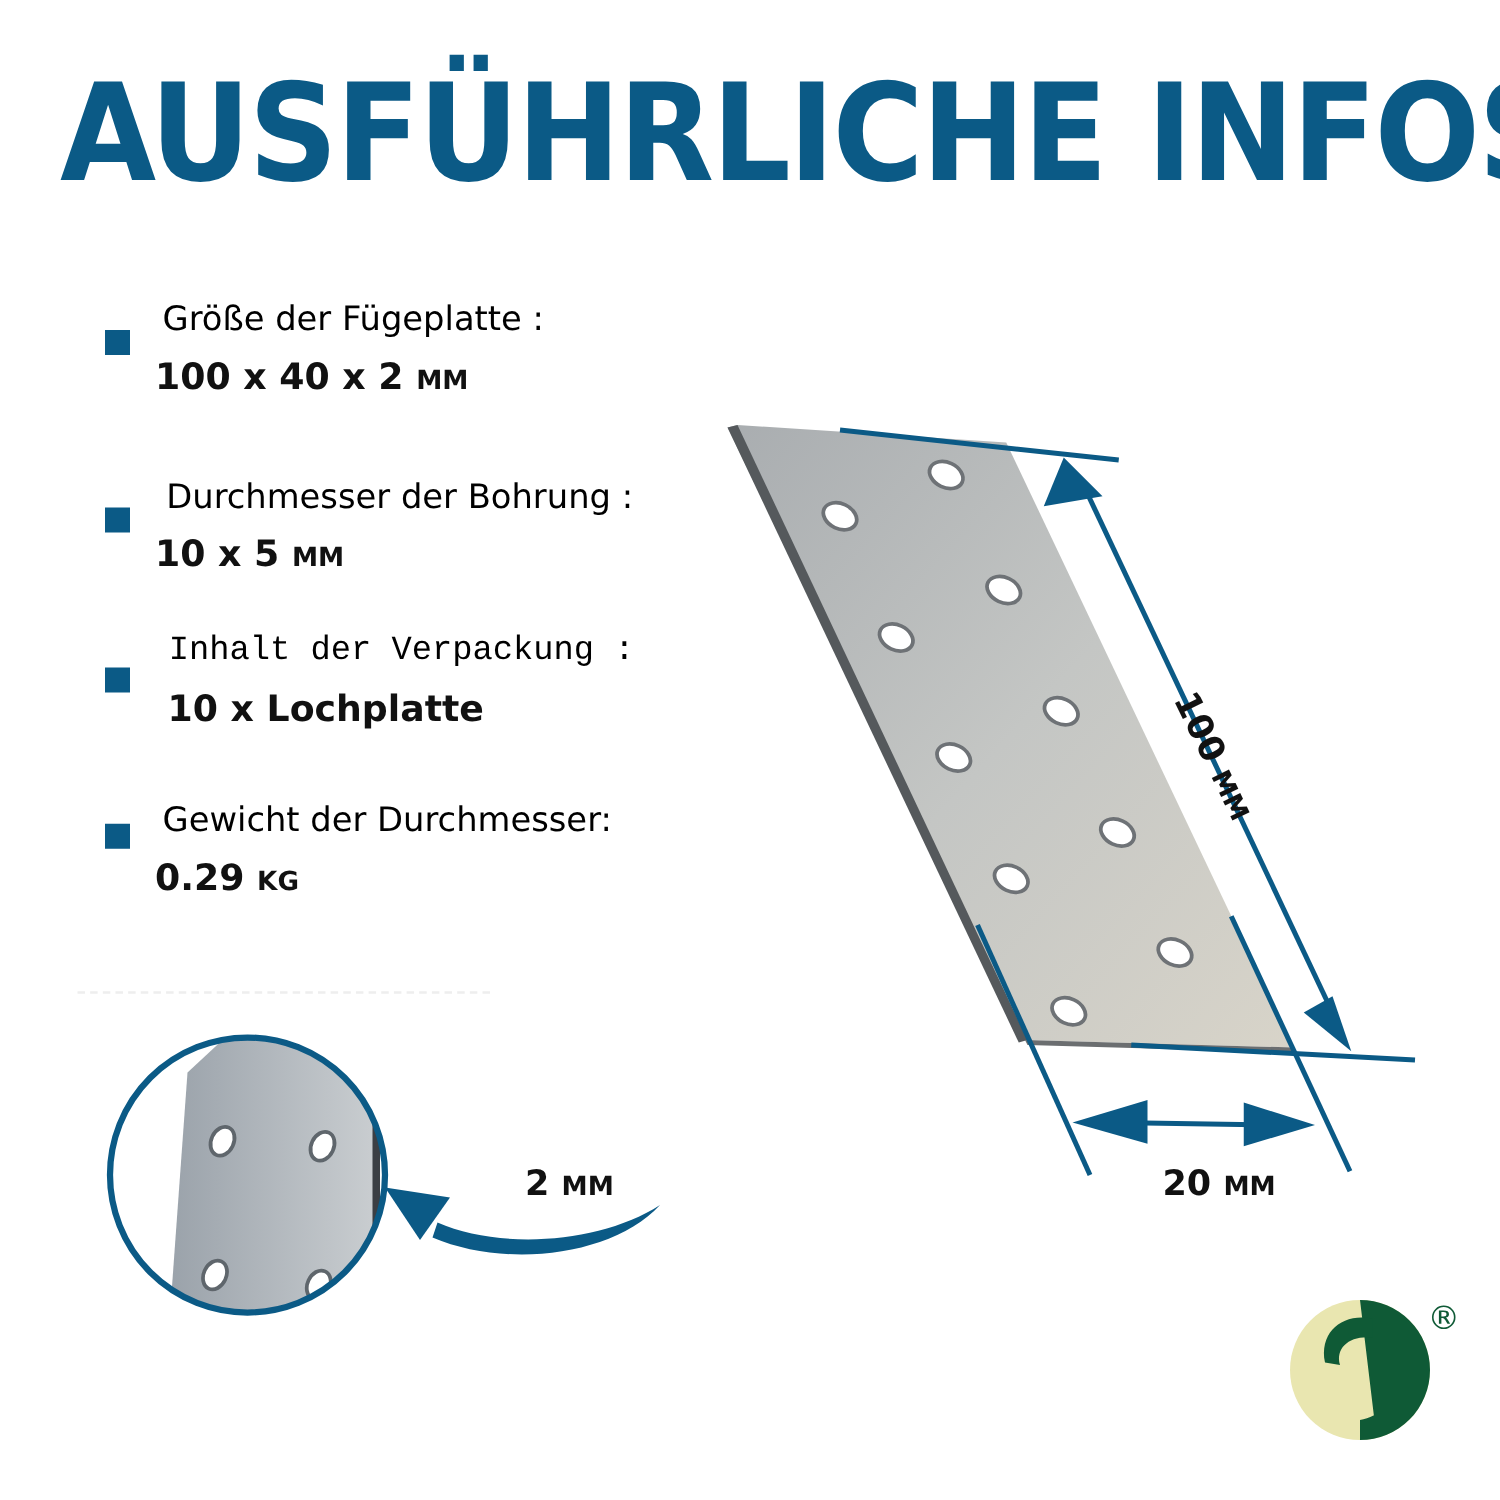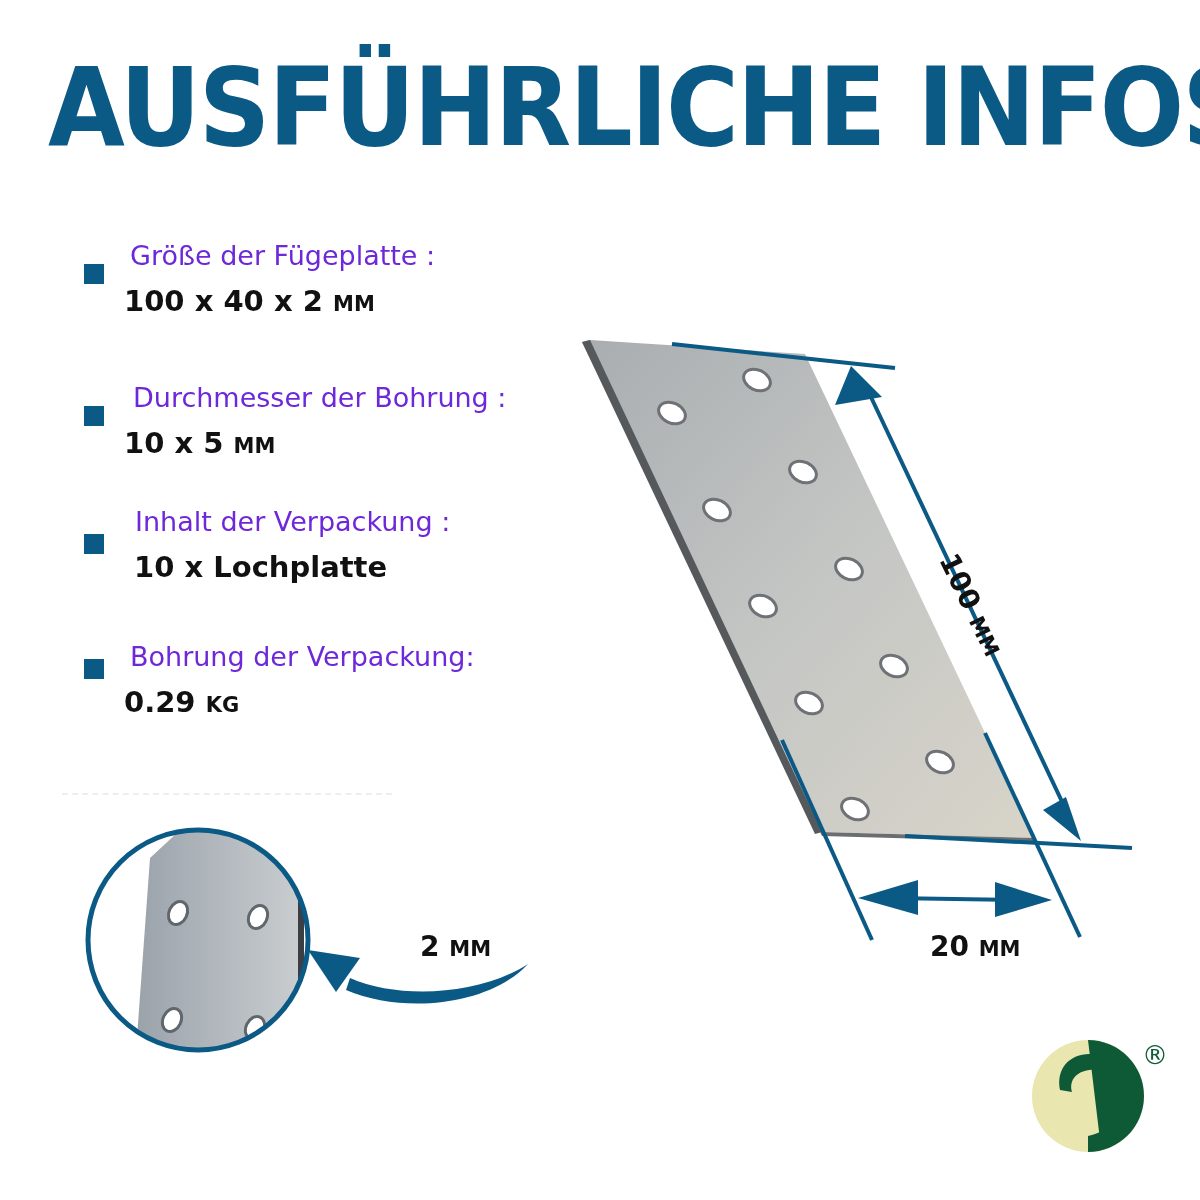--- a/index.html
+++ b/index.html
@@ -4,21 +4,21 @@
   <style>
     html, body { margin:0; padding:0; background:#ffffff; }
     body { width:1200px; height:1200px; position:relative; overflow:hidden;
            font-family:"DejaVu Sans", sans-serif; color:#111; }
     .title { position:absolute; left:0; top:48px; width:1200px; text-align:center;
              font-family:"DejaVu Sans", sans-serif; font-weight:bold; font-size:108px;
              letter-spacing:-2px; color:#0b5a86; line-height:120px; white-space:nowrap;
              transform:scaleX(0.92); transform-origin:center; }
     .spec { position:absolute; left:82px; }
     .spec .bullet { position:absolute; left:2px; width:20px; height:20px; background:#0b5a86; }
-    .spec .label { position:absolute; left:48px; top:0; font-size:27px; white-space:nowrap; color:#6d28d9; }
+    .spec .label { position:absolute; left:48px; top:0; font-size:27px; white-space:nowrap; color:#000000; }
     .spec .value { position:absolute; left:42px; top:44px; font-size:29px; font-weight:bold; white-space:nowrap; color:#111; }
     .spec .value .unit { font-size:21px; font-weight:bold; }
     .dashline { position:absolute; left:62px; top:793px; width:330px; border-top:2px dashed #eeeeee; }
     .dim-text { position:absolute; font-size:28px; font-weight:bold; color:#111; white-space:nowrap; }
     .dim-text .unit { font-size:21px; }
     svg { position:absolute; left:0; top:0; }
   </style>
 </head>
 <body>
 
@@ -31,27 +31,27 @@
 </div>
 
 <div class="spec" style="top:382px;">
   <div class="bullet" style="top:24px;"></div>
   <div class="label" style="left:51px;">Durchmesser der Bohrung :</div>
   <div class="value"><span>10 x 5</span> <span class="unit">MM</span></div>
 </div>
 
 <div class="spec" style="top:506px;">
   <div class="bullet" style="top:28px;"></div>
-  <div class="label" style="left:53px;">Inhalt der Verpackung :</div>
+  <div class="label" style="left:53px;font-family:Liberation Mono, monospace;">Inhalt der Verpackung :</div>
   <div class="value" style="left:52px;text-align:center;"><span>10 x Lochplatte</span></div>
 </div>
 
 <div class="spec" style="top:641px;">
   <div class="bullet" style="top:18px;"></div>
-  <div class="label">Bohrung der Verpackung:</div>
+  <div class="label">Gewicht der Durchmesser:</div>
   <div class="value"><span>0.29</span> <span class="unit">KG</span></div>
 </div>
 
 <div class="dashline"></div>
 
 <svg width="1200" height="1200" viewBox="0 0 1200 1200">
   <defs>
     <linearGradient id="metal" x1="0" y1="0" x2="1" y2="1">
       <stop offset="0" stop-color="#a9adb0"></stop>
       <stop offset="0.5" stop-color="#c4c6c4"></stop>

